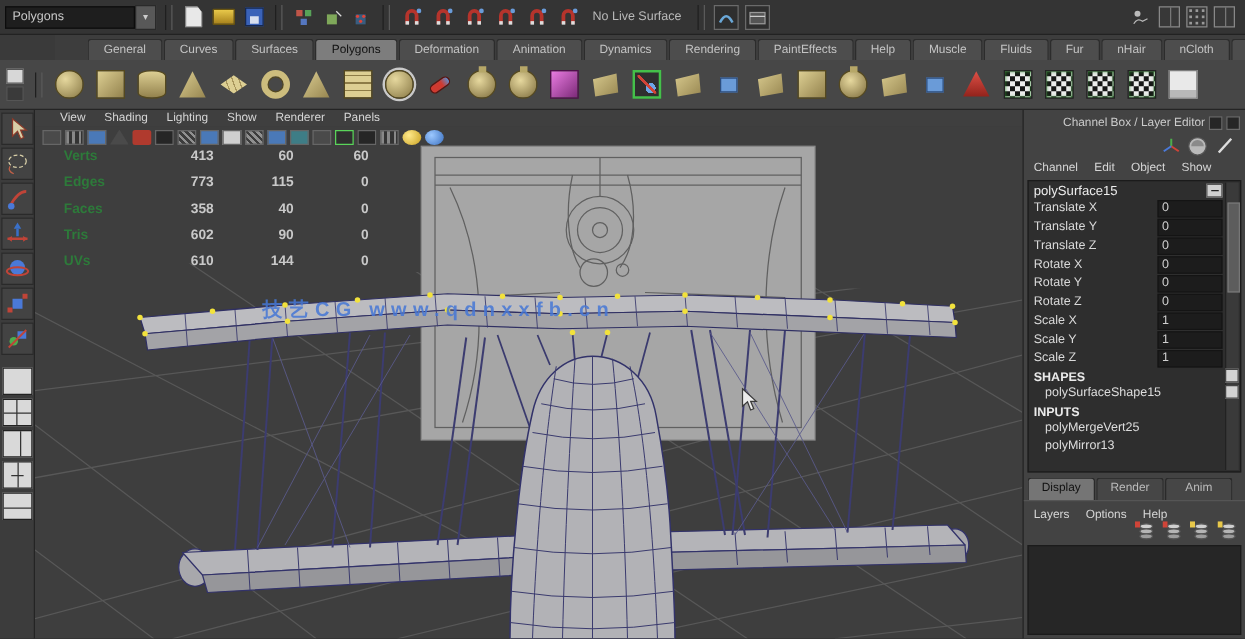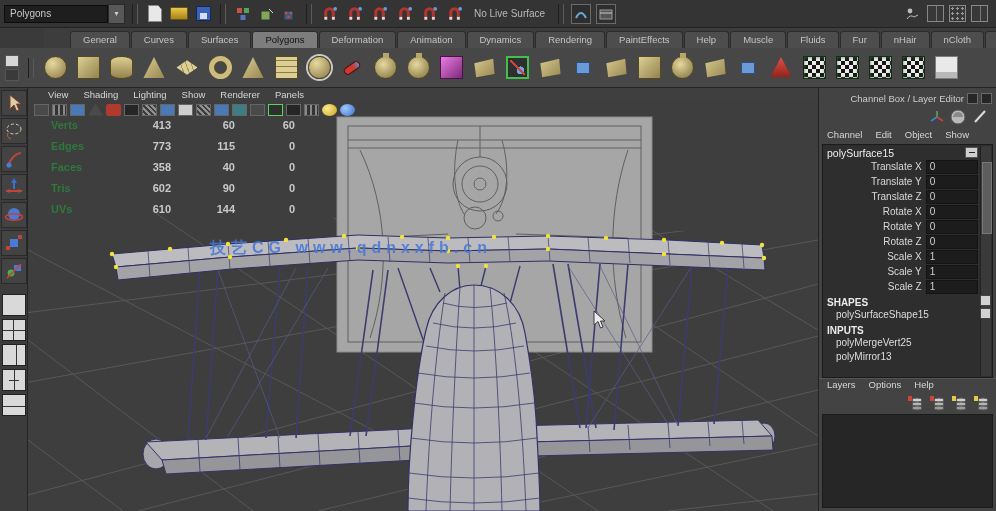--- a/index.html
+++ b/index.html
@@ -113,33 +113,33 @@
   .hdr-btn{width:9px;height:9px;background:#262626;border:1px solid #6a6a6a;}
   .cb-iconrow{height:18px;display:flex;justify-content:flex-end;align-items:center;gap:6px;padding-right:8px;}
   .cb-menus{height:16px;display:flex;gap:13px;padding-left:8px;align-items:center;color:#d6d6d6;font-size:9.5px;}
   #cb-list{height:234px;background:#2e2e2e;border:1px solid #1b1b1b;margin:2px 3px 0 3px;position:relative;
     padding:2px 14px 0 4px;box-sizing:border-box;overflow:hidden;}
   .cb-obj{font-weight:normal;color:#ededed;font-size:10.5px;display:flex;}
   .cb-obj .t{flex:1;}
   .minus-btn{width:11px;height:9px;background:#cfcfcf;border:1px solid #555;display:grid;place-items:center;}
   .minus-btn::after{content:"";width:6px;height:1px;background:#222;}
   .cb-row{display:flex;height:15px;align-items:center;}
-  .cb-label{width:96px;text-align:right;color:#d9d9d9;padding-right:4px;}
+  .cb-label{width:96px;color:#d9d9d9;padding-right:4px;}
   .cb-val{width:48px;height:12px;background:#1c1c1c;color:#cfcfcf;line-height:12px;padding-left:3px;border:1px solid #141414;}
   .cb-sec{font-weight:bold;color:#eaeaea;margin-top:3px;}
   .cb-item{padding-left:9px;color:#dddddd;height:14px;line-height:14px;}
   #cb-scroll{position:absolute;right:1px;top:1px;width:10px;bottom:1px;background:#3a3a3a;border-left:1px solid #222;}
   #cb-thumb{position:absolute;left:1px;top:16px;width:8px;height:70px;background:#5d5d5d;border:1px solid #777;}
   .scrollbtns{position:absolute;right:1px;top:150px;display:flex;flex-direction:column;gap:2px;}
   .scrollbtns div{width:9px;height:9px;background:#d2d2d2;border:1px solid #444;}
   #layer-tabs{height:18px;display:flex;margin-top:4px;padding-left:3px;gap:1px;}
   .ltab{width:52px;text-align:center;line-height:16px;background:#464646;border:1px solid #2a2a2a;border-bottom:none;
     color:#bbbbbb;font-size:9.5px;border-radius:3px 3px 0 0;}
   .ltab.active{background:#757575;color:#111;}
-  #layer-menus{height:16px;display:flex;gap:13px;padding-left:8px;align-items:flex-start;color:#d6d6d6;font-size:9.5px;
+  #layer-menus{height:16px;display:flex;gap:13px;padding-left:8px;align-items:flex-end;color:#d6d6d6;font-size:9.5px;
     border-top:1px solid #555;}
   #layer-icons{height:18px;display:flex;justify-content:flex-end;gap:6px;padding-right:6px;align-items:center;}
   #layer-list{flex:1;background:#262626;border:1px solid #1b1b1b;margin:1px 3px 3px 3px;}
   .mini{display:inline-block;}
 </style>
 </head>
 <body>
 
 <div id="app">
 
@@ -744,20 +744,25 @@
           <div class="cb-item">polyMirror13</div>
         </div>
       <div id="cb-scroll">
           <div id="cb-thumb"></div>
         </div>
       <div class="scrollbtns">
           <div></div>
           <div></div>
         </div>
     </div>
+    <div id="layer-tabs">
+        <div class="ltab active">Display</div>
+        <div class="ltab">Render</div>
+        <div class="ltab">Anim</div>
+      </div>
     <div id="layer-menus">
         <span>Layers</span>
         <span>Options</span>
         <span>Help</span>
       </div>
     <div id="layer-icons">
         <div class="mini"><svg width="16" height="15" viewBox="0 0 16 15">
             <ellipse cx="9" cy="4" rx="5" ry="2" fill="#cfcfcf" stroke="#555"></ellipse>
             <ellipse cx="9" cy="8" rx="5" ry="2" fill="#b5b5b5" stroke="#555"></ellipse>
             <ellipse cx="9" cy="12" rx="5" ry="2" fill="#9c9c9c" stroke="#555"></ellipse>

